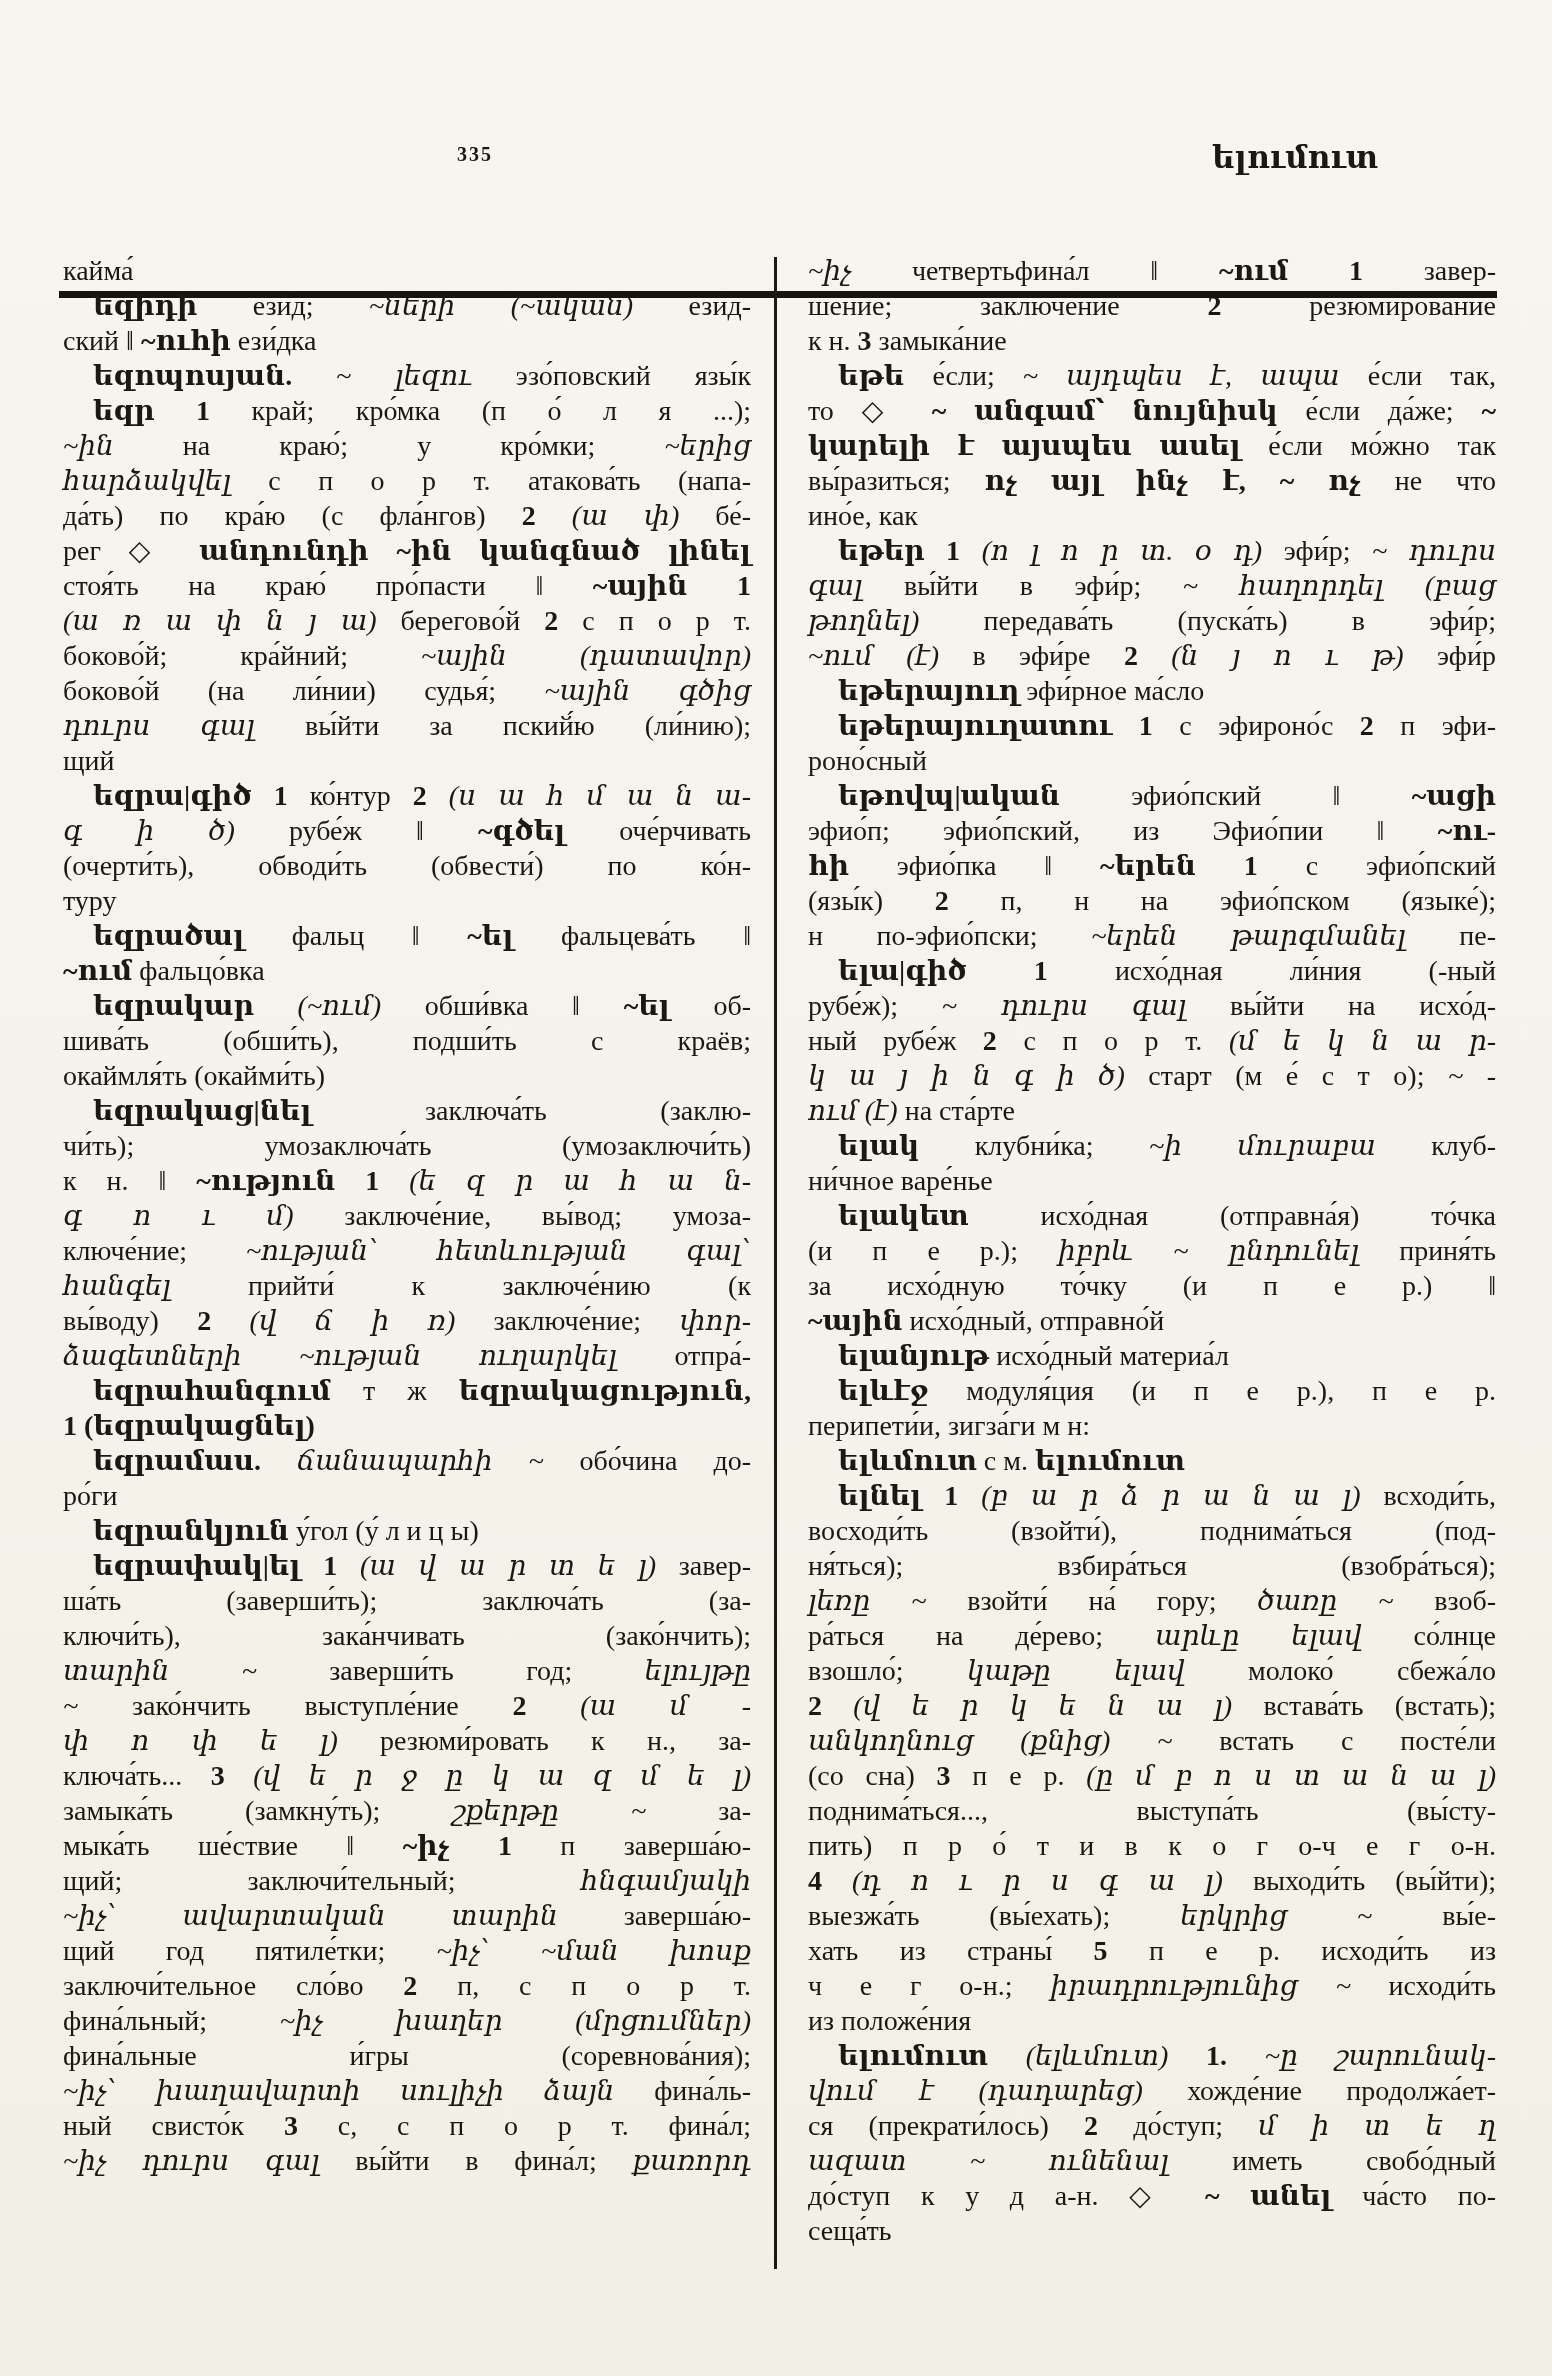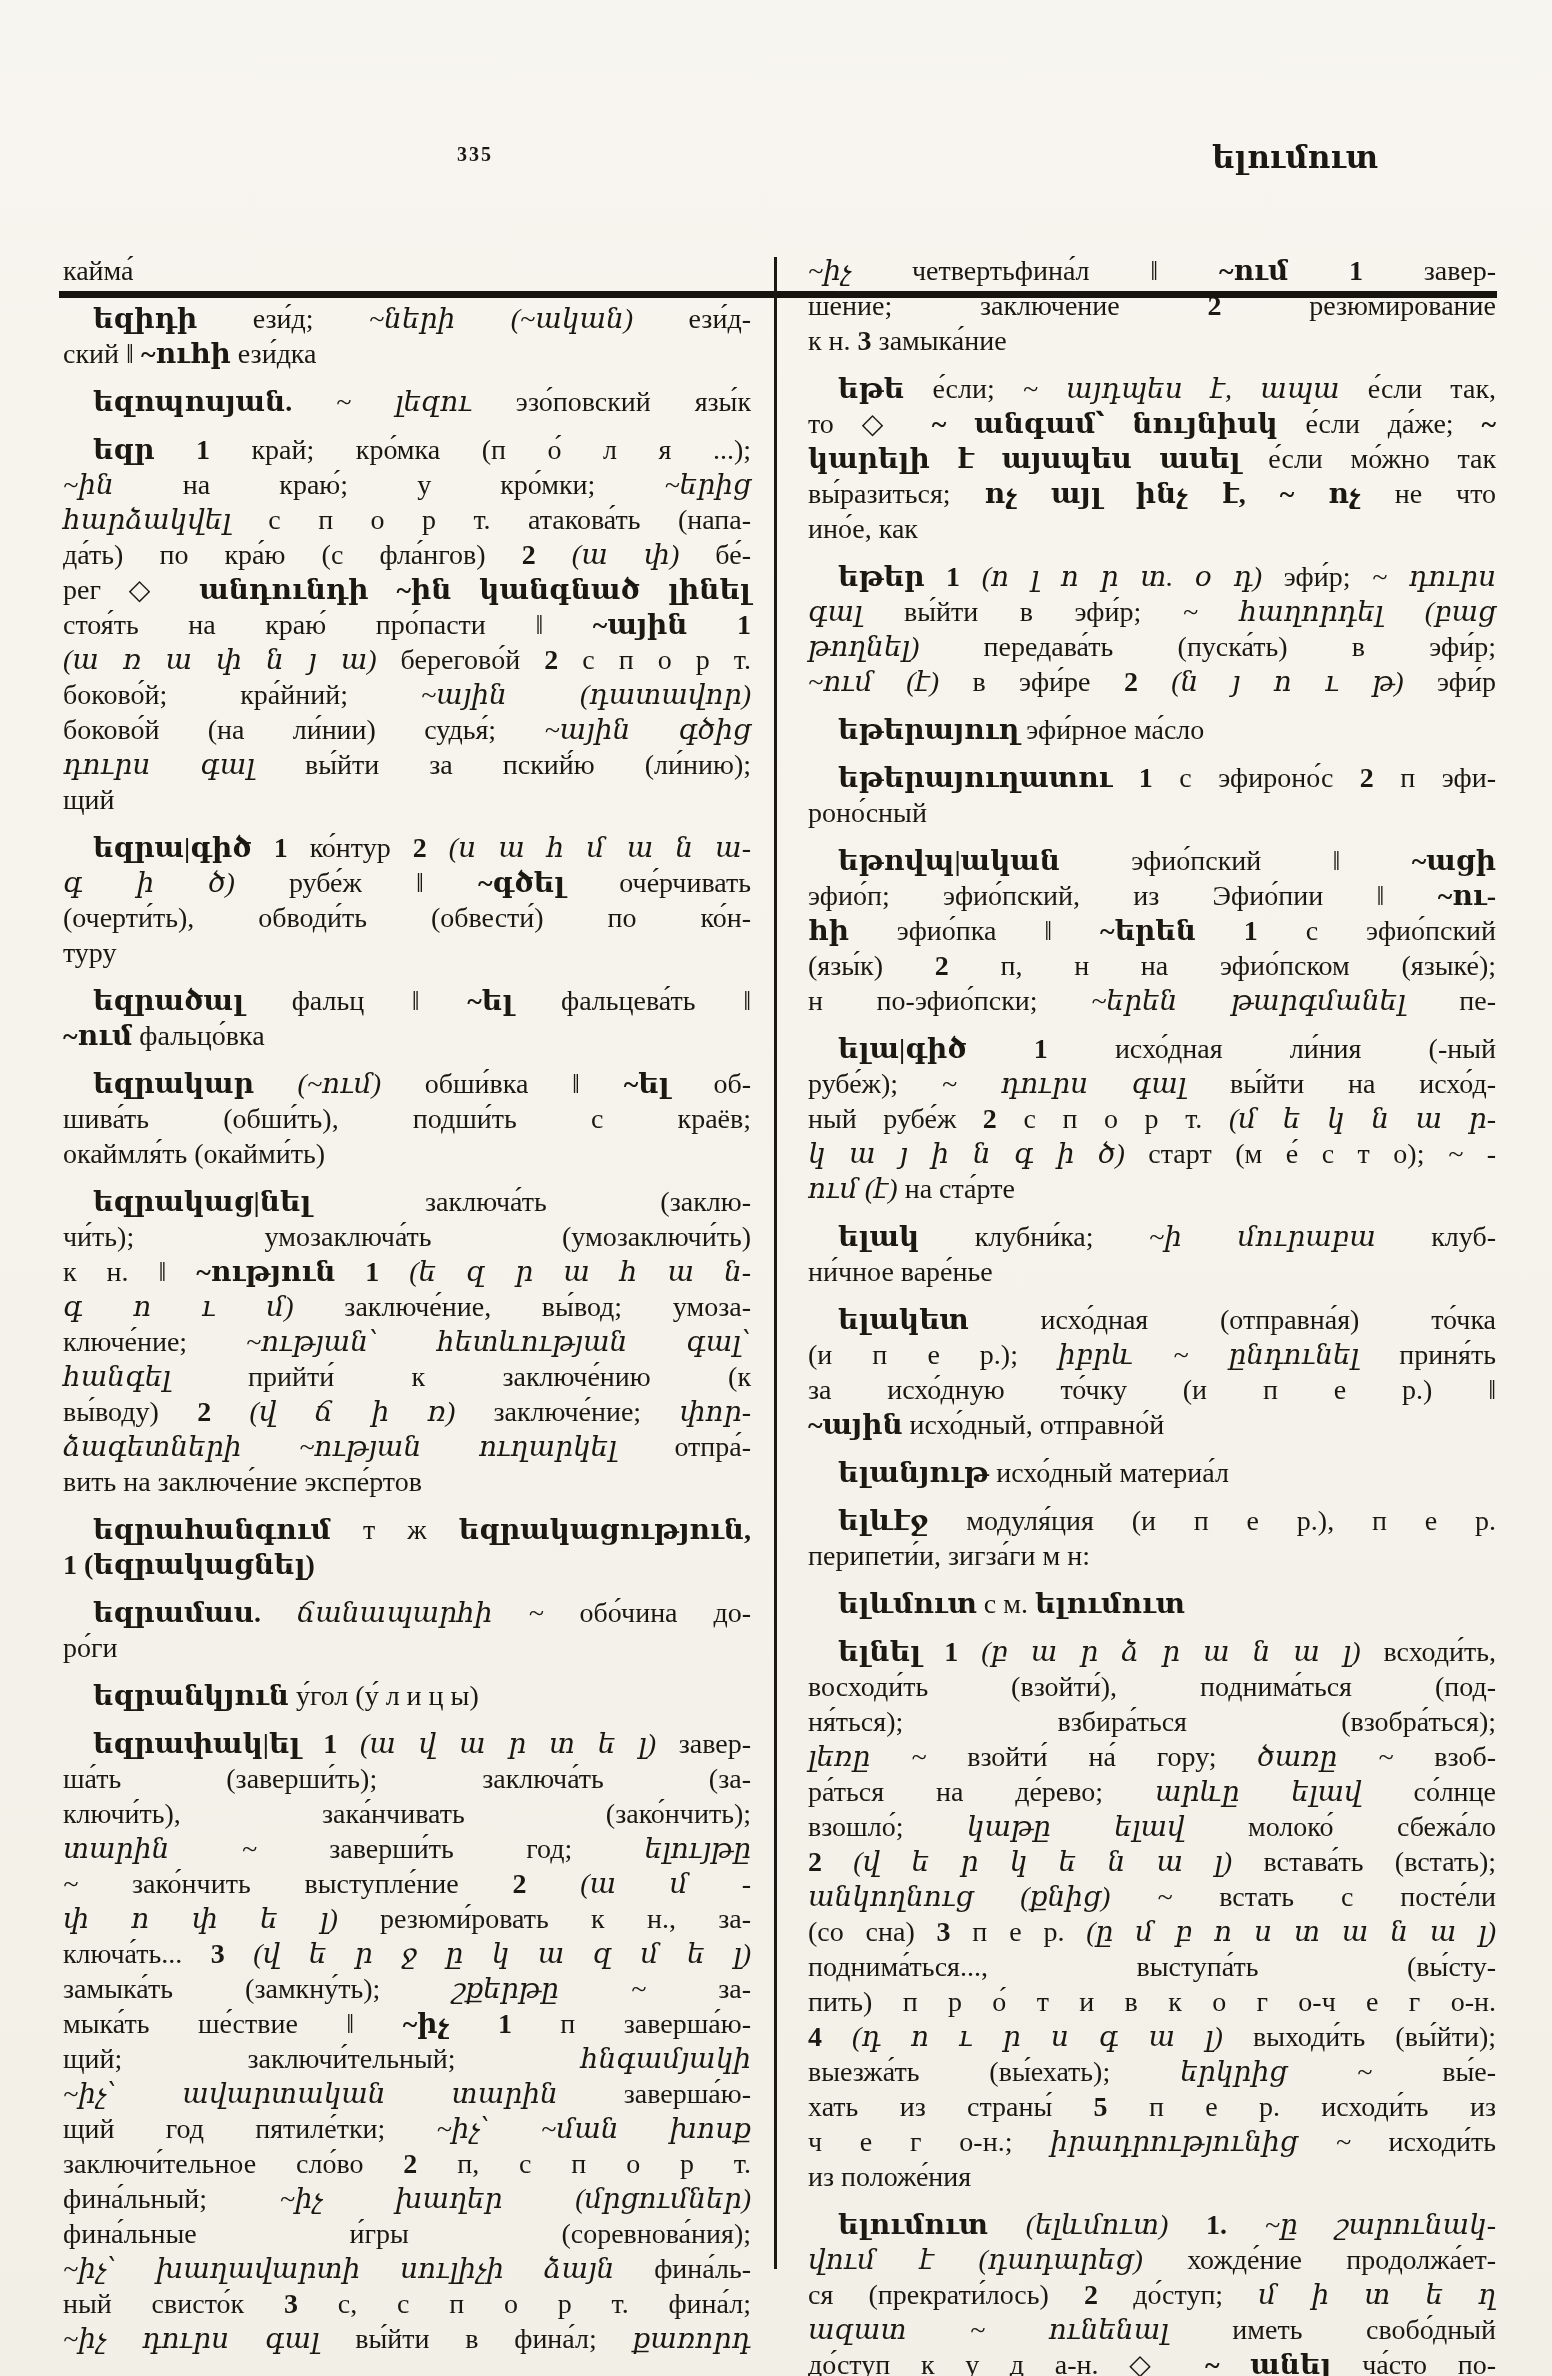--- a/index.html
+++ b/index.html
@@ -31,21 +31,21 @@
     position:absolute;top:253px;left:63px;width:1434px;
     display:flex;gap:57px;
   }
   .col{width:688px;}
   .line{
     font-size:28px;line-height:35px;height:35px;
     white-space:normal;text-align:left;
     overflow:visible;
   }
   .line.j{text-align:justify;text-align-last:justify;}
-  .line.ind{text-indent:30px;margin-top:13px;}
+  .line.ind{text-indent:30px;}
   .seg-b{font-weight:bold;}
   .seg-i{font-style:italic;}
 </style>
 </head>
 <body>
 
 <div class="page">
   <div class="page-number">335</div>
   <div class="header-word">ելումուտ</div>
   <div class="rule"></div>
@@ -77,21 +77,20 @@
         <div class="line j"><span>шива́ть (обши́ть), подши́ть с краёв;</span></div>
         <div class="line"><span>окаймля́ть (окайми́ть)</span></div>
         <div class="line j ind"><span class="seg-b">եզրակաց|նել</span><span> заключа́ть (заклю-</span></div>
         <div class="line j"><span>чи́ть); умозаключа́ть (умозаключи́ть)</span></div>
         <div class="line j"><span>к н. ‖ </span><span class="seg-b">~ություն 1</span><span> </span><span class="seg-i">(ե զ ր ա հ ա ն-</span></div>
         <div class="line j"><span class="seg-i">գ ո ւ մ)</span><span> заключе́ние, вы́вод; умоза-</span></div>
         <div class="line j"><span>ключе́ние; </span><span class="seg-i">~ության՝ հետևության գալ՝</span></div>
         <div class="line j"><span class="seg-i">հանգել</span><span> прийти́ к заключе́нию (к</span></div>
         <div class="line j"><span>вы́воду) </span><span class="seg-b">2</span><span> </span><span class="seg-i">(վ ճ ի ռ)</span><span> заключе́ние; </span><span class="seg-i">փոր-</span></div>
         <div class="line j"><span class="seg-i">ձագետների ~ության ուղարկել</span><span> отпра́-</span></div>
-        <div class="line"><span>вить на заключе́ние экспе́ртов</span></div>
         <div class="line j ind"><span class="seg-b">եզրահանգում</span><span> т ж </span><span class="seg-b">եզրակացություն,</span></div>
         <div class="line"><span class="seg-b">1 (եզրակացնել)</span></div>
         <div class="line j ind"><span class="seg-b">եզրամաս.</span><span> </span><span class="seg-i">ճանապարհի ~</span><span> обо́чина до-</span></div>
         <div class="line"><span>ро́ги</span></div>
         <div class="line ind"><span class="seg-b">եզրանկյուն</span><span> у́гол (у́ л и ц ы)</span></div>
         <div class="line j ind"><span class="seg-b">եզրափակ|ել 1</span><span> </span><span class="seg-i">(ա վ ա ր տ ե լ)</span><span> завер-</span></div>
         <div class="line j"><span>ша́ть (заверши́ть); заключа́ть (за-</span></div>
         <div class="line j"><span>ключи́ть), зака́нчивать (зако́нчить);</span></div>
         <div class="line j"><span class="seg-i">տարին ~</span><span> заверши́ть год; </span><span class="seg-i">ելույթը</span></div>
         <div class="line j"><span class="seg-i">~</span><span> зако́нчить выступле́ние </span><span class="seg-b">2</span><span> </span><span class="seg-i">(ա մ -</span></div>

